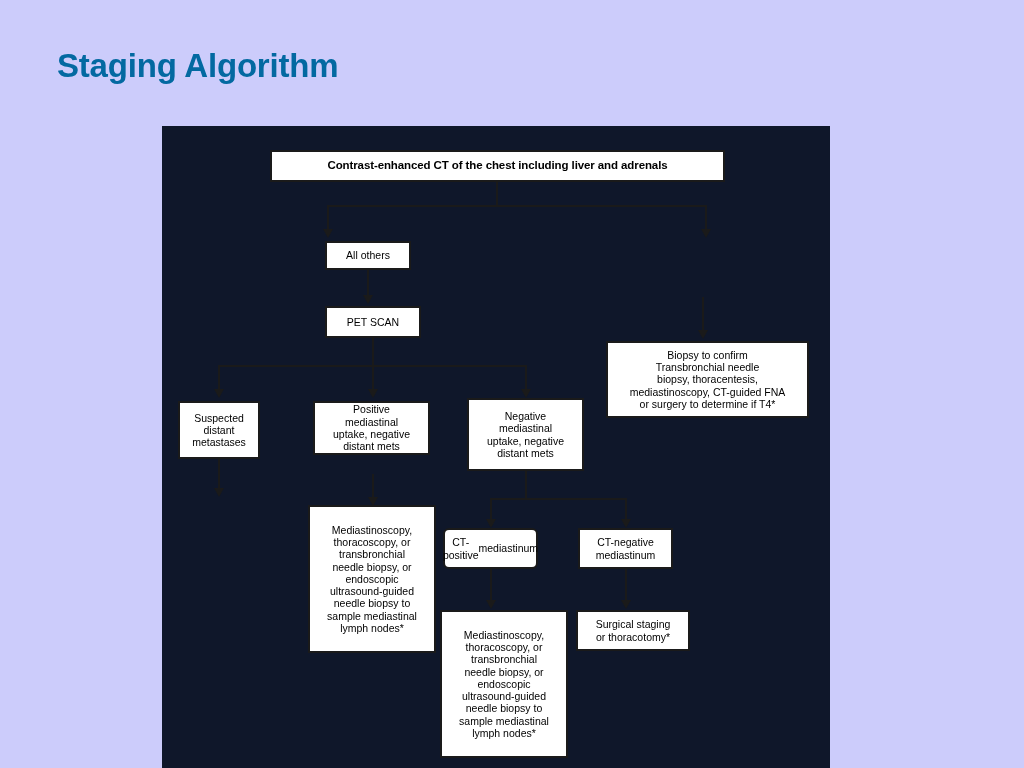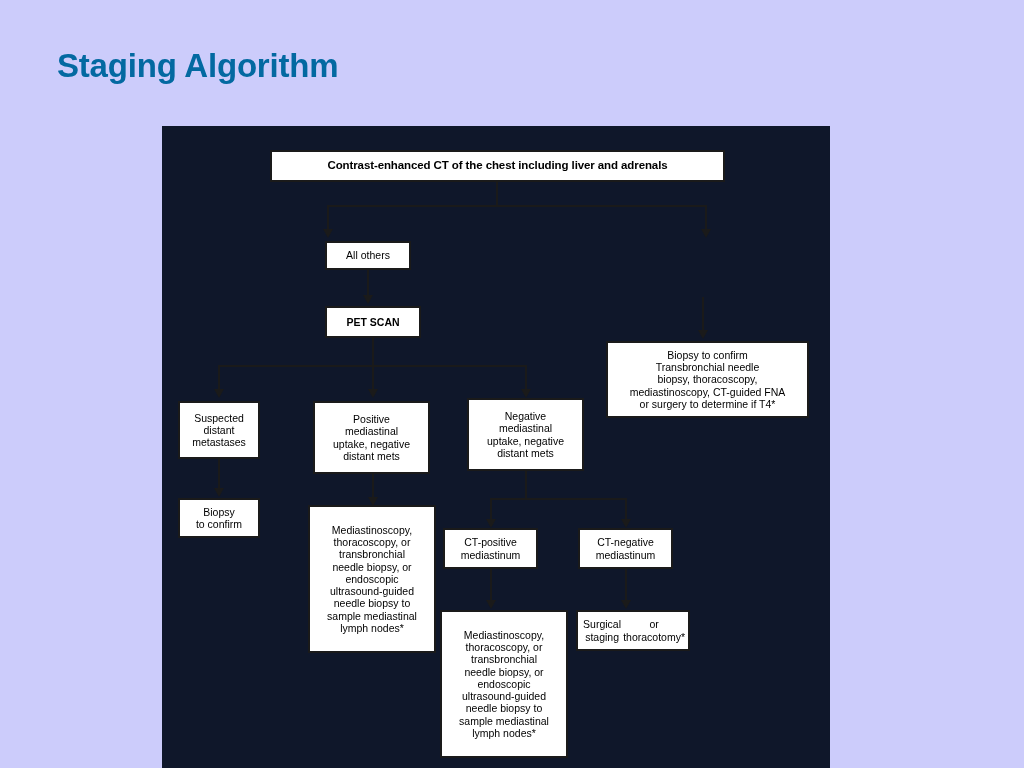--- a/index.html
+++ b/index.html
@@ -47,21 +47,21 @@
     color: #000000;
     display: flex;
     align-items: center;
     justify-content: center;
     text-align: center;
     line-height: 1.17;
     font-size: 10.5px;
     padding: 2px 3px;
   }
   .node span { display: block; width: 100%; }
-  .node.bold { font-weight: bold; }
+  .node.bold { font-weight: normal; }
   .node.title-node { font-weight: bold; font-size: 11.5px; letter-spacing: -0.1px; }
 
   
   .vline, .hline {
     position: absolute;
     background: #1a1a1a;
   }
   .vline { width: 2px; }
   .hline { height: 2px; }
 
@@ -119,35 +119,35 @@
 
   <div class="vline" style="left:210px; top:239px; height:25px;"></div>
   <div class="arrow" style="left:206px; top:263px;"></div>
 
   <div class="vline" style="left:363px; top:239px; height:25px;"></div>
   <div class="arrow" style="left:359px; top:263px;"></div>
 
   <div class="node" style="left:444px; top:215px; width:203px; height:77px; flex-direction:column;">
     <span>Biopsy to confirm</span>
     <span>Transbronchial needle</span>
-    <span>biopsy, thoracoscopy,</span>
+    <span>biopsy, thoracentesis,</span>
     <span>mediastinoscopy, CT-guided FNA</span>
     <span>or surgery to determine if T4*</span>
   </div>
 
   <div class="node" style="left:16px; top:275px; width:82px; height:58px; flex-direction:column;">
     <span>Suspected</span>
     <span>distant</span>
     <span>metastases</span>
   </div>
 
   <div class="vline" style="left:56px; top:333px; height:30px;"></div>
   <div class="arrow" style="left:52px; top:362px;"></div>
 
-  <div class="node" style="left:151px; top:275px; width:117px; height:73px; flex-direction:column;">
+  <div class="node" style="left:151px; top:275px; width:117px; height:54px; flex-direction:column;">
     <span>Positive</span>
     <span>mediastinal</span>
     <span>uptake, negative</span>
     <span>distant mets</span>
   </div>
 
   <div class="vline" style="left:210px; top:348px; height:24px;"></div>
   <div class="arrow" style="left:206px; top:371px;"></div>
 
   <div class="node" style="left:305px; top:272px; width:117px; height:73px; flex-direction:column;">
@@ -157,38 +157,34 @@
     <span>distant mets</span>
   </div>
 
   <div class="vline" style="left:363px; top:345px; height:28px;"></div>
   <div class="hline" style="left:328px; top:372px; width:137px;"></div>
   <div class="vline" style="left:328px; top:372px; height:22px;"></div>
   <div class="arrow" style="left:324px; top:393px;"></div>
   <div class="vline" style="left:463px; top:372px; height:22px;"></div>
   <div class="arrow" style="left:459px; top:393px;"></div>
 
-  <div class="node" style="left:16px; top:372px; width:82px; height:40px; flex-direction:column;">
-    <span>Biopsy</span>
-    <span>to confirm</span>
-  </div>
 
   <div class="node" style="left:146px; top:379px; width:128px; height:148px; flex-direction:column;">
     <span>Mediastinoscopy,</span>
     <span>thoracoscopy, or</span>
     <span>transbronchial</span>
     <span>needle biopsy, or</span>
     <span>endoscopic</span>
     <span>ultrasound-guided</span>
     <span>needle biopsy to</span>
     <span>sample mediastinal</span>
     <span>lymph nodes*</span>
   </div>
 
-  <div class="node" style="left:281px; top:402px; width:95px; height:41px; flex-direction:column;">
+  <div class="node" style="left:281px; top:402px; width:95px; height:41px; flex-direction:row;border-radius:6px;">
     <span>CT-positive</span>
     <span>mediastinum</span>
   </div>
 
   <div class="vline" style="left:328px; top:443px; height:32px;"></div>
   <div class="arrow" style="left:324px; top:474px;"></div>
 
   <div class="node" style="left:416px; top:402px; width:95px; height:41px; flex-direction:column;">
     <span>CT-negative</span>
     <span>mediastinum</span>
@@ -202,18 +198,18 @@
     <span>thoracoscopy, or</span>
     <span>transbronchial</span>
     <span>needle biopsy, or</span>
     <span>endoscopic</span>
     <span>ultrasound-guided</span>
     <span>needle biopsy to</span>
     <span>sample mediastinal</span>
     <span>lymph nodes*</span>
   </div>
 
-  <div class="node" style="left:414px; top:484px; width:114px; height:41px; flex-direction:row;">
+  <div class="node" style="left:414px; top:484px; width:114px; height:41px; flex-direction:column;">
     <span>Surgical staging</span>
     <span>or thoracotomy*</span>
   </div>
 
 </div>
 
 </body></html>

